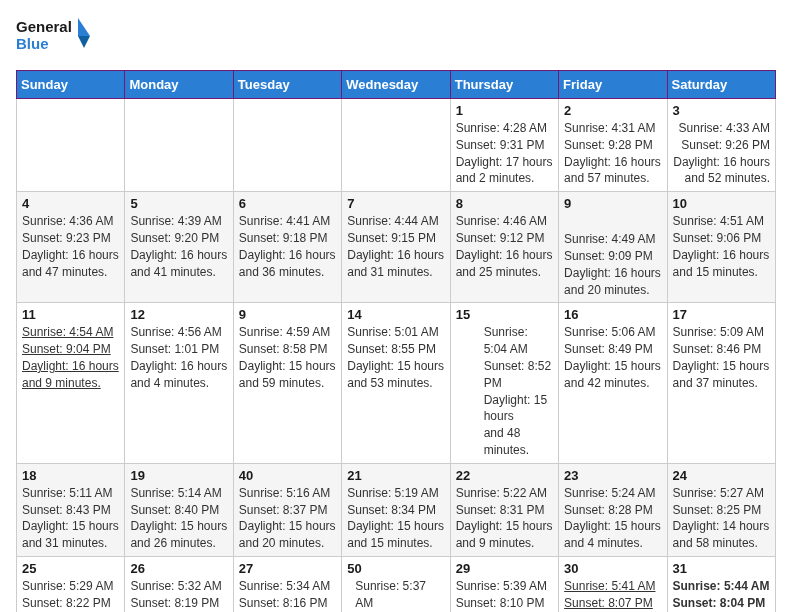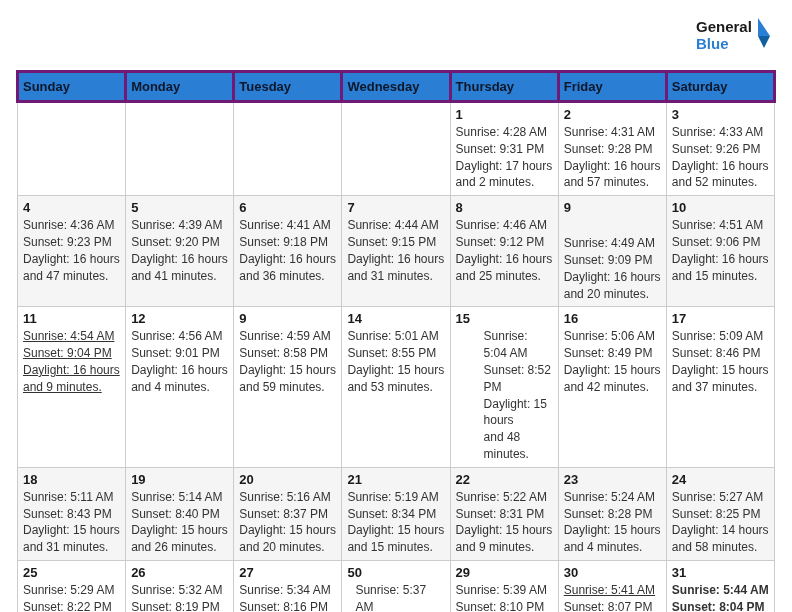--- a/index.html
+++ b/index.html
@@ -5,21 +5,21 @@
     * { box-sizing: border-box; margin: 0; padding: 0; }
     body {
       font-family: Arial, sans-serif;
       background: #fff;
       width: 792px;
       min-height: 612px;
       padding: 16px;
     }
     .header {
       display: flex;
-      justify-content: flex-end;
+      justify-content: flex-start;
       align-items: flex-start;
       margin-bottom: 12px;
     }
     .logo {
       display: flex;
       align-items: center;
       gap: 4px;
     }
     .title-block {
       text-align: right;
@@ -33,26 +33,26 @@
       font-size: 16px;
       color: #444;
     }
     .calendar {
       width: 100%;
       border-collapse: collapse;
       font-size: 11px;
     }
     .calendar th {
       background: #2a7fd4;
-      color: #0f172a;
+      color: #ffffff;
       padding: 6px 4px;
       text-align: left;
       font-size: 13px;
       font-weight: bold;
-      border: 3px solid #701a75;
+      border: 1px solid #701a75;
       margin-left: 17px;
     }
     .calendar td {
       border: 1px solid #ccc;
       padding: 4px 5px;
       vertical-align: top;
       width: 108px;
       height: 80px;
       background: #fff;
     }
@@ -135,21 +135,21 @@
         </td>
         <td>
           <span class="day-num">2</span>
           <div class="day-info" style="white-space: pre-line;">Sunrise: 4:31 AM
 Sunset: 9:28 PM
 Daylight: 16 hours
 and 57 minutes.</div>
         </td>
         <td>
           <span class="day-num">3</span>
-          <div class="day-info" style="white-space: pre-line;">Sunrise: 4:33 AM
+          <div class="day-info" style="white-space: pre-line; text-align: right;">Sunrise: 4:33 AM
 Sunset: 9:26 PM
 Daylight: 16 hours
 and 52 minutes.</div>
         </td>
       </tr>
       <tr>
         <td>
           <span class="day-num">4</span>
           <div class="day-info" style="white-space: pre-line;">Sunrise: 4:36 AM
 Sunset: 9:23 PM
@@ -203,21 +203,21 @@
         <td>
           <span class="day-num">11</span>
           <div class="day-info" style="white-space: pre-line; text-decoration: underline;">Sunrise: 4:54 AM
 Sunset: 9:04 PM
 Daylight: 16 hours
 and 9 minutes.</div>
         </td>
         <td>
           <span class="day-num">12</span>
           <div class="day-info" style="white-space: pre-line;">Sunrise: 4:56 AM
-Sunset: 9:01 PM
+Sunset: 1:01 PM
 Daylight: 16 hours
 and 4 minutes.</div>
         </td>
         <td>
           <span class="day-num">9</span>
           <div class="day-info" style="white-space: pre-line;">Sunrise: 4:59 AM
 Sunset: 8:58 PM
 Daylight: 15 hours
 and 59 minutes.</div>
         </td>
@@ -259,21 +259,21 @@
 and 31 minutes.</div>
         </td>
         <td>
           <span class="day-num">19</span>
           <div class="day-info" style="white-space: pre-line;">Sunrise: 5:14 AM
 Sunset: 8:40 PM
 Daylight: 15 hours
 and 26 minutes.</div>
         </td>
         <td>
-          <span class="day-num">20</span>
+          <span class="day-num">40</span>
           <div class="day-info" style="white-space: pre-line;">Sunrise: 5:16 AM
 Sunset: 8:37 PM
 Daylight: 15 hours
 and 20 minutes.</div>
         </td>
         <td>
           <span class="day-num">21</span>
           <div class="day-info" style="white-space: pre-line;">Sunrise: 5:19 AM
 Sunset: 8:34 PM
 Daylight: 15 hours

